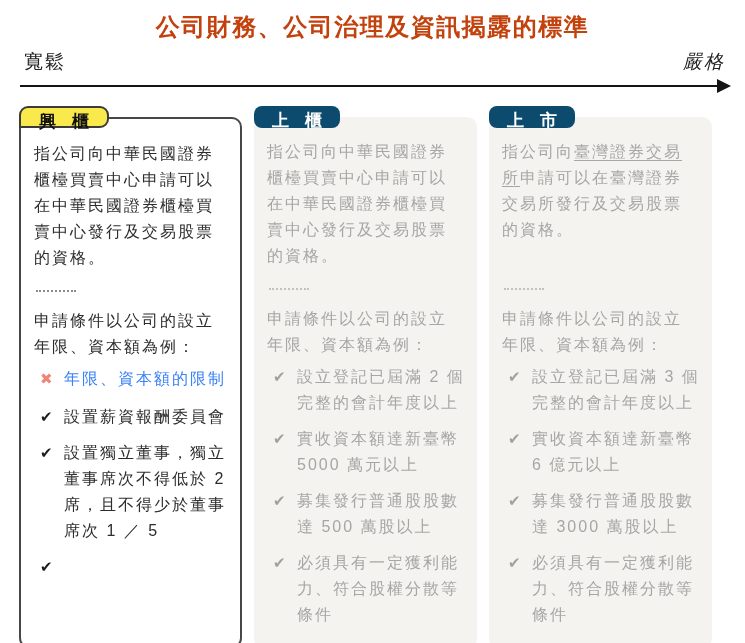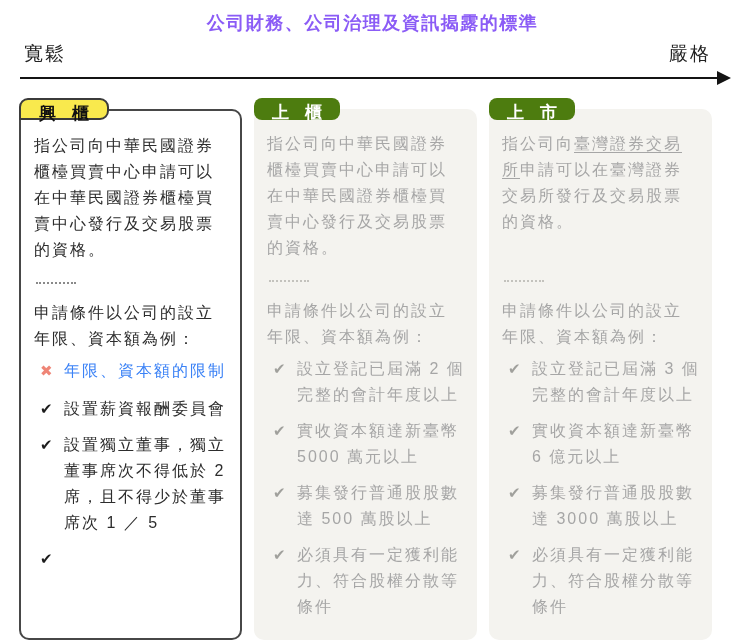--- a/index.html
+++ b/index.html
@@ -9,27 +9,27 @@
     background: #ffffff;
     font-family: "Liberation Sans", sans-serif;
     color: #222;
   }
   .page { position: relative; width: 745px; height: 643px; overflow: hidden; }
 
   
   .title {
     margin: 0; padding-top: 11px;
     text-align: center;
-    font-size: 18px; font-weight: bold;
-    letter-spacing: 1.5px; color: #8b5cf6;
+    font-size: 24px; font-weight: bold;
+    letter-spacing: 1.5px; color: #c2410c;
   }
   .scale { position: relative; margin: 0 14px 0 20px; height: 52px; }
   .scale-label { position: absolute; top: 6px; font-size: 19px; letter-spacing: 2px; color: #222; }
   .scale-label.left  { left: 4px; }
-  .scale-label.right { right: 20px; }
+  .scale-label.right { right: 6px; font-style: italic; }
   .axis { position: absolute; left: 0; right: 0; top: 36px; height: 14px; }
   .axis-line { position: absolute; left: 0; right: 6px; top: 6px; border-top: 2px solid #141414; }
   .axis-head {
     position: absolute; right: 0; top: 0;
     width: 0; height: 0;
     border-left: 14px solid #141414;
     border-top: 7px solid transparent;
     border-bottom: 7px solid transparent;
   }
 
@@ -45,21 +45,21 @@
     white-space: nowrap;
   }
   .tab-label { letter-spacing: 16px; margin-right: -16px; }
   .tab-yellow {
     background: #f9e94d;
     border: 2px solid #3b3b3b;
     border-radius: 9px 9px 9px 0;
     color: #111;
   }
   .tab-gray {
-    background: #4d7c0f;
+    background: #0c4a6e;
     border-radius: 8px;
     color: #ffffff;
     line-height: 30px;
   }
 
   .body {
     margin-top: 11px; height: 531px;
     border-radius: 10px;
     padding: 22px 8px 0 13px;
     font-size: 16px; line-height: 26px; letter-spacing: 2px;

